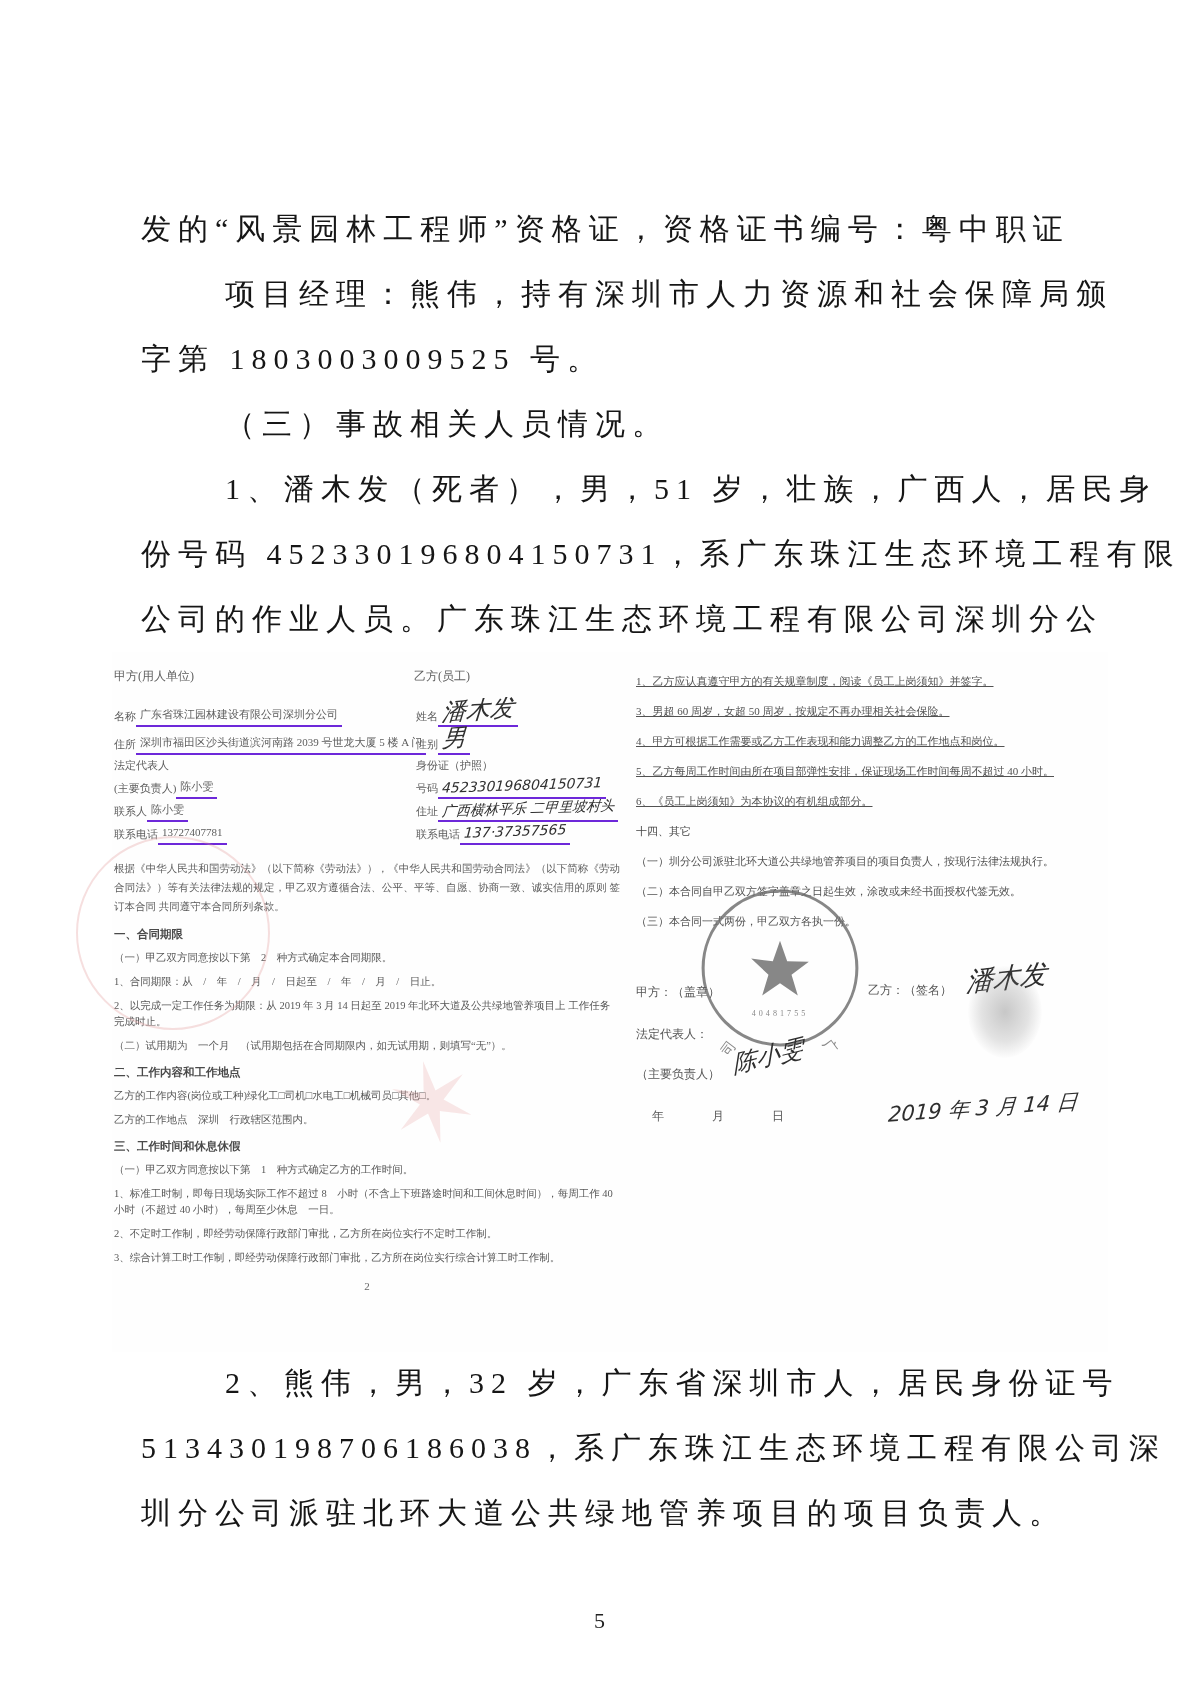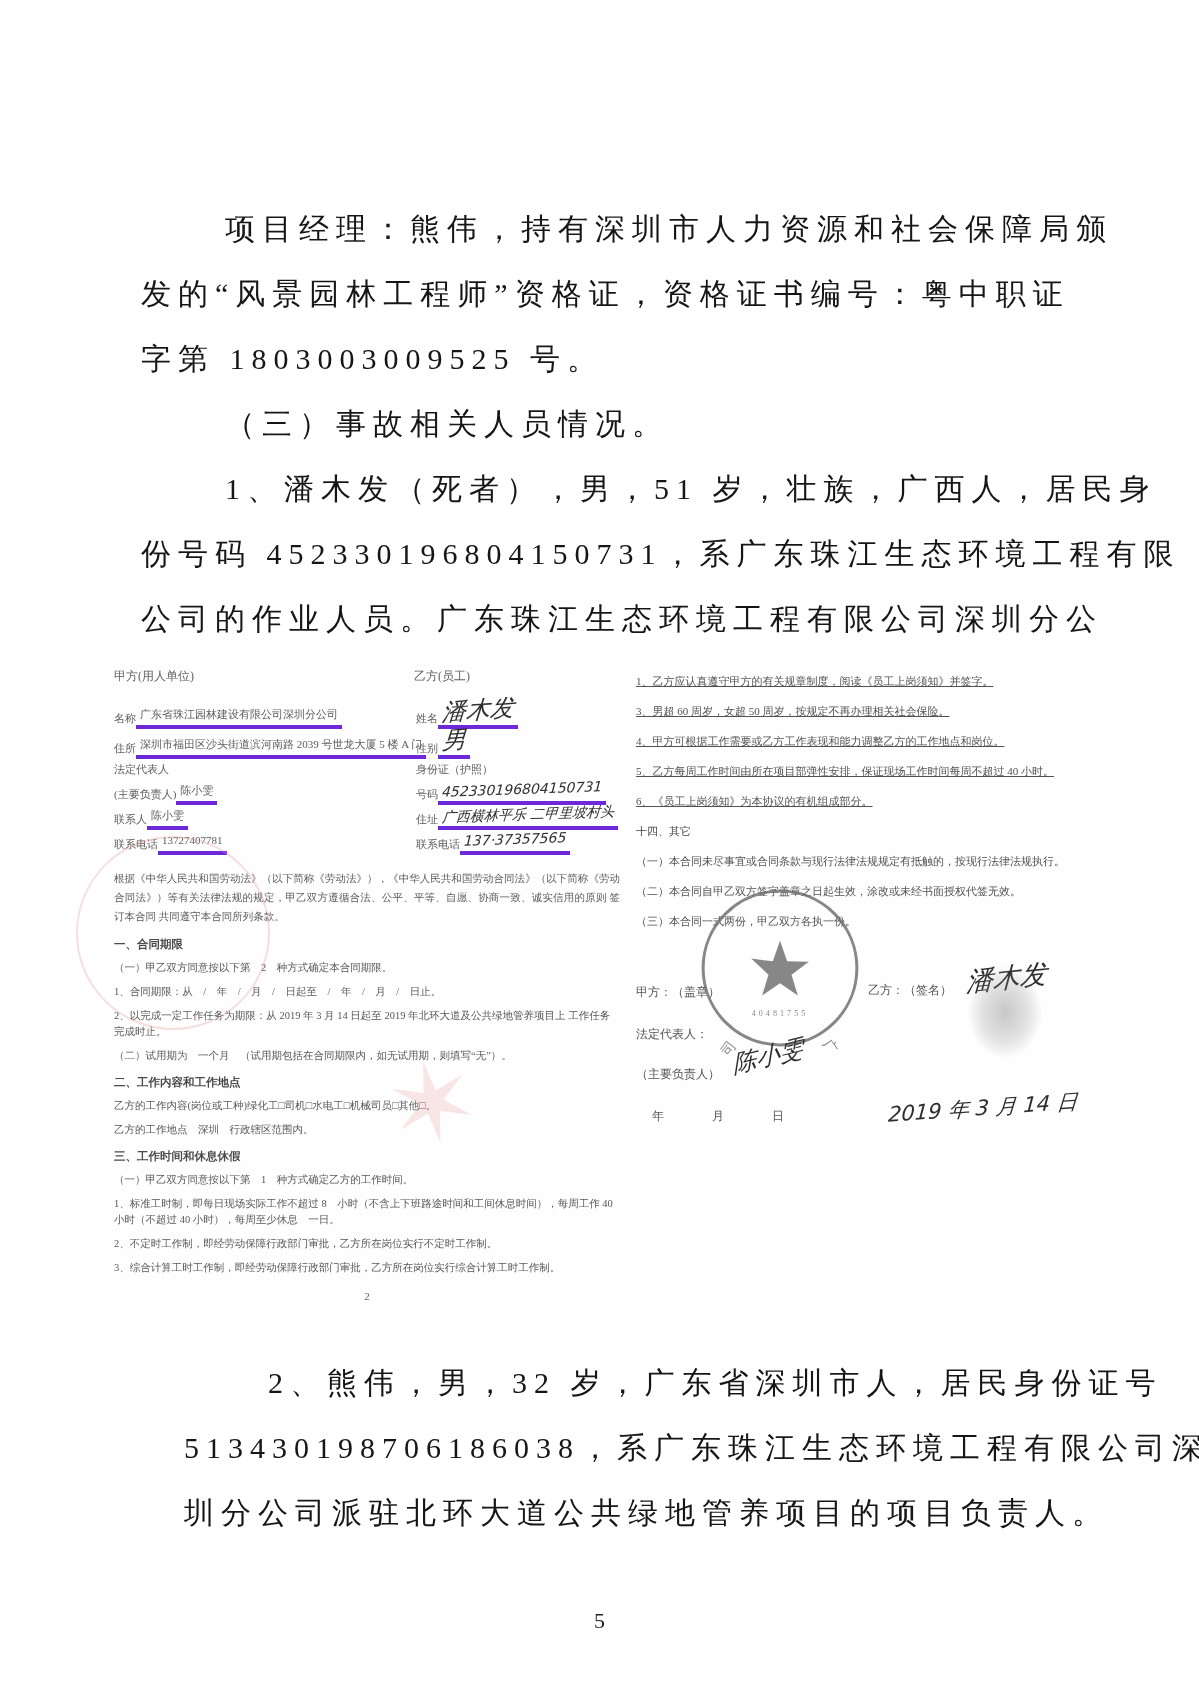--- a/index.html
+++ b/index.html
@@ -1,36 +1,36 @@
 <!DOCTYPE html>
 <html><head>
 <meta charset="utf-8">
 <style>
   html,body{margin:0;padding:0;background:#ffffff;}
   body{width:1199px;height:1696px;position:relative;font-family:"Liberation Serif",serif;color:#141414;overflow:hidden;}
 
   
   .bodytext{position:absolute;left:141px;width:920px;}
   #block1{top:196px;}
-  #block2{top:1350px;margin-left:43px;}
+  #block2{top:1350px;}
   .line{font-size:30px;line-height:65px;letter-spacing:7px;white-space:nowrap;color:#161616;}
   .line.indent{padding-left:84px;}
 
   .pageno{position:absolute;left:0;top:1608px;width:1199px;text-align:center;font-size:22px;color:#222;}
 
   
   .scan{position:absolute;left:112px;top:652px;width:996px;height:700px;background:#fefefe;color:#565656;}
   .page-l{position:absolute;left:2px;top:16px;width:506px;}
   .page-r{position:absolute;left:524px;top:22px;width:470px;position:absolute;}
 
   .parties{display:flex;font-size:12px;color:#606060;margin-bottom:14px;}
   .parties .pa{width:300px;}
   .frow{display:flex;align-items:flex-end;font-size:11px;line-height:21px;color:#5c5c5c;}
   .fl{white-space:nowrap;}
-  .fv{border-bottom:4px solid #6d28d9;flex:0 0 auto;padding:0 4px;white-space:nowrap;}
+  .fv{border-bottom:2px solid #6d28d9;flex:0 0 auto;padding:0 4px;white-space:nowrap;}
   .fcell-l{width:302px;display:flex;align-items:flex-end;text-align:center;}
   .fcell-r{flex:1;display:flex;align-items:flex-end;}
   .hand{font-family:"DejaVu Sans",sans-serif;font-style:italic;color:#303030;display:inline-block;transform:rotate(-2deg) skewX(-6deg);font-size:14px;line-height:14px;}
   .hand.big{font-size:24px;line-height:22px;transform:rotate(-4deg) skewX(-8deg);}
 
   .preamble{font-size:10.5px;line-height:19px;color:#5c5c5c;margin-top:14px;text-align:justify;}
   .clauses{}
   .clause{font-size:10.5px;line-height:16px;color:#585858;margin-bottom:8px;}
   .clause.sec{font-weight:bold;color:#4a4a4a;font-size:11.5px;margin-top:10px;}
   .scanpg{ text-align:center;font-size:11px;color:#666;margin-top:14px;}
@@ -47,22 +47,22 @@
   .sign-hand{position:absolute;font-family:"DejaVu Sans",sans-serif;font-style:italic;color:#2e2e2e;}
 
   
   .bleed-circle{position:absolute;left:-38px;top:168px;width:190px;height:190px;border:2px solid rgba(226,150,150,.30);border-radius:50%;}
   .bleed-star{position:absolute;left:272px;top:372px;font-size:110px;color:rgba(232,160,160,.25);transform:rotate(-12deg);font-family:"DejaVu Sans",sans-serif;}
 </style>
 </head>
 <body>
 
 <div class="bodytext" id="block1">
+    <div class="line">发的“风景园林工程师”资格证，资格证书编号：粤中职证</div>
     <div class="line indent">项目经理：熊伟，持有深圳市人力资源和社会保障局颁</div>
-    <div class="line">发的“风景园林工程师”资格证，资格证书编号：粤中职证</div>
     <div class="line">字第 1803003009525 号。</div>
     <div class="line indent">（三）事故相关人员情况。</div>
     <div class="line indent">1、潘木发（死者），男，51 岁，壮族，广西人，居民身</div>
     <div class="line">份号码 452330196804150731，系广东珠江生态环境工程有限</div>
     <div class="line">公司的作业人员。广东珠江生态环境工程有限公司深圳分公</div>
     <div class="line">司与潘木发有签订了《深圳市劳动合同》。</div>
   </div>
 
 <div class="scan">
 
@@ -156,21 +156,21 @@
   </div>
 
   <div class="page-r">
     <div>
         <div class="rclause">1、乙方应认真遵守甲方的有关规章制度，阅读《员工上岗须知》并签字。</div>
         <div class="rclause">3、男超 60 周岁，女超 50 周岁，按规定不再办理相关社会保险。</div>
         <div class="rclause">4、甲方可根据工作需要或乙方工作表现和能力调整乙方的工作地点和岗位。</div>
         <div class="rclause">5、乙方每周工作时间由所在项目部弹性安排，保证现场工作时间每周不超过 40 小时。</div>
         <div class="rclause">6、《员工上岗须知》为本协议的有机组成部分。</div>
         <div class="rclause sec">十四、其它</div>
-        <div class="rclause plain">（一）本合同未尽事宜或合同条款与现行法律法规规定有抵触的，按现行法律法规执行。</div>
+        <div class="rclause plain">（一）圳分公司派驻北环大道公共绿地管养项目的项目负责人，按现行法律法规执行。</div>
         <div class="rclause plain">（二）本合同自甲乙双方签字盖章之日起生效，涂改或未经书面授权代签无效。</div>
         <div class="rclause plain">（三）本合同一式两份，甲乙双方各执一份。</div>
       </div>
 
     <div class="sigarea">
 
       <svg class="stamp" width="172" height="172" viewBox="0 0 170 170">
         <defs>
           <path id="stampArc" d="M 85 143 A 58 58 0 1 1 84.99 143" fill="none"></path>
         </defs>

